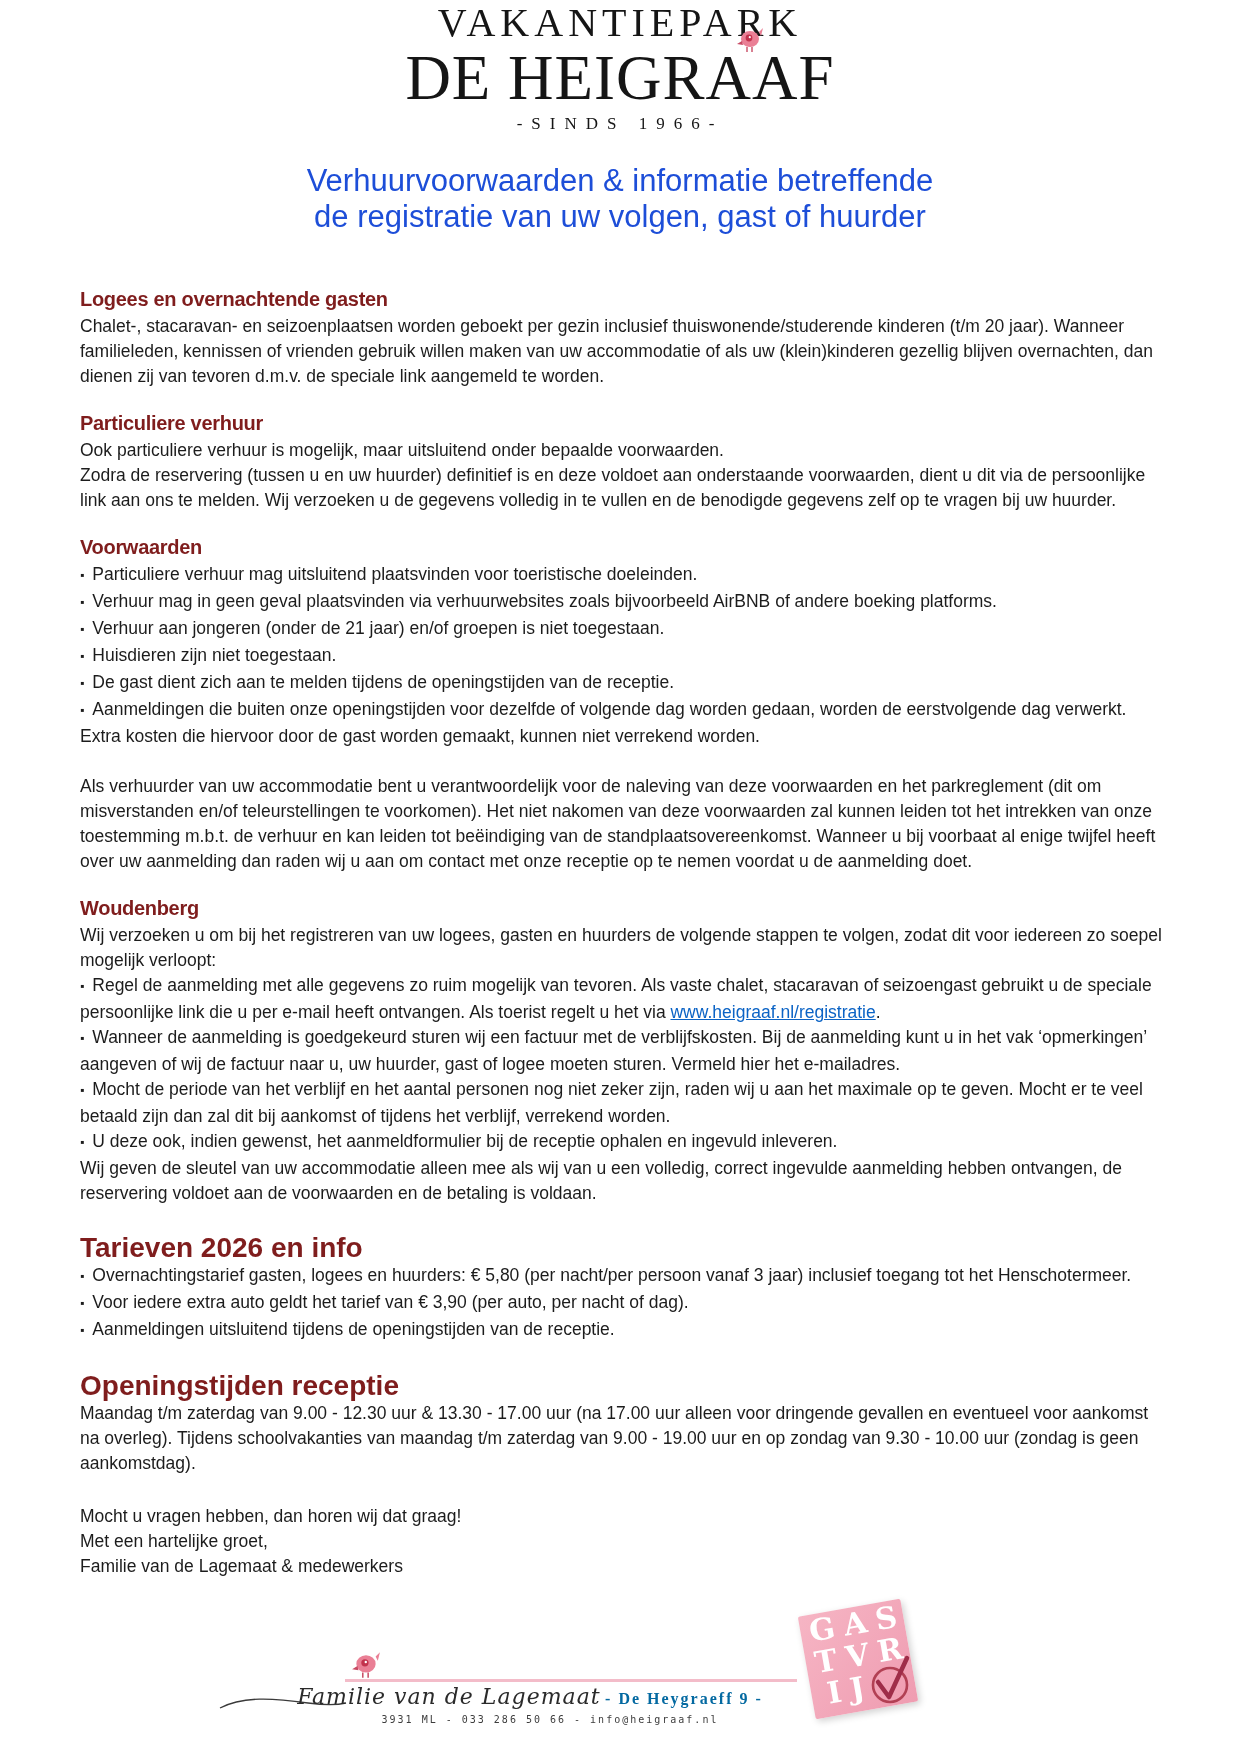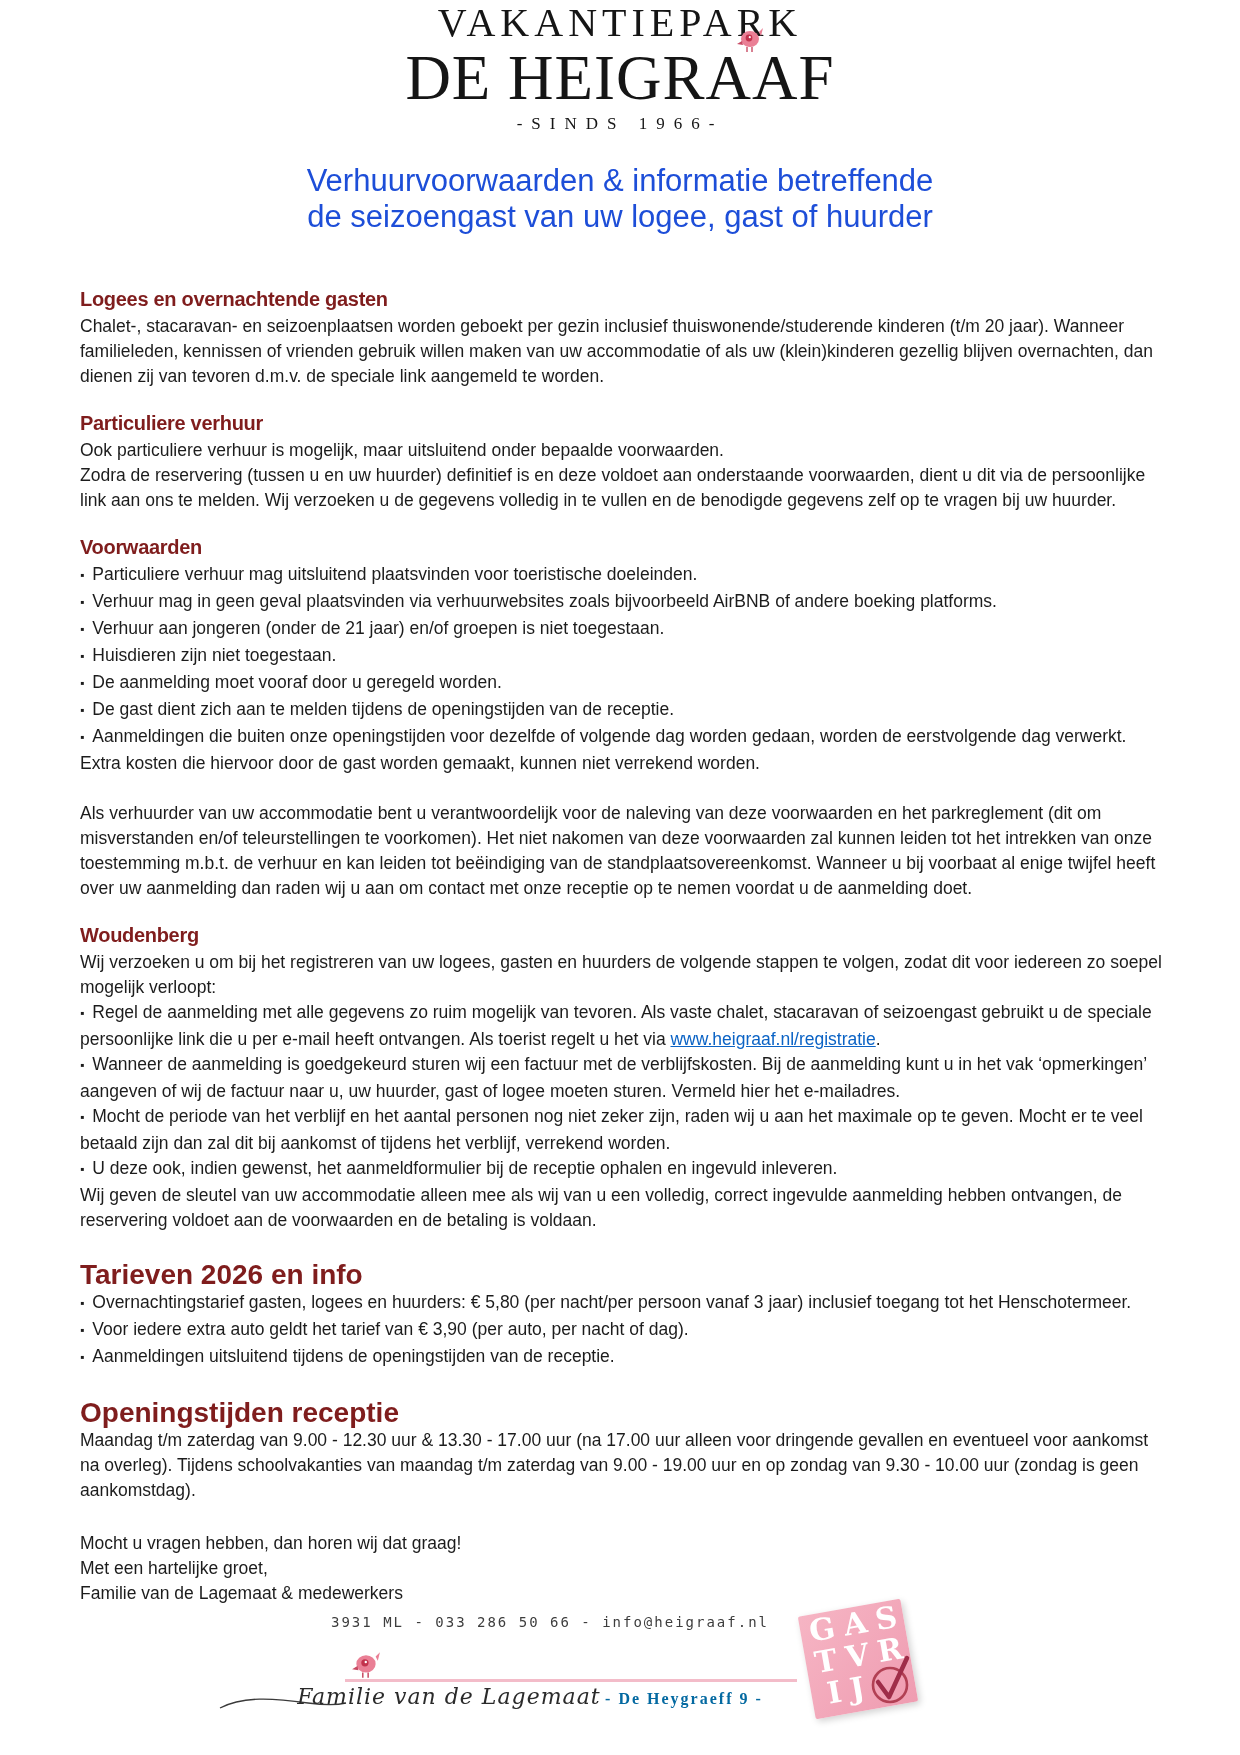--- a/index.html
+++ b/index.html
@@ -64,22 +64,22 @@
     position:absolute; left:250px; top:1684px; width:560px; text-align:center;
     white-space:nowrap; color:#2a2a2a;
   }
   .footer-line2 .family {
     font-family:"DejaVu Serif", serif; font-style:italic; font-size:22px; letter-spacing:1px;
   }
   .footer-line2 .address {
     font-family:"Liberation Serif", serif; font-size:16px; letter-spacing:2px; font-weight:bold; color:#0369a1;
   }
   .footer-line3 {
-    position:absolute; left:290px; top:1614px; width:520px; text-align:center;
-    font-family:"DejaVu Sans Mono", monospace; font-size:14px; letter-spacing:2px; color:#3d3d3d;
+    position:absolute; left:290px; top:1714px; width:520px; text-align:center;
+    font-family:"DejaVu Sans Mono", monospace; font-size:10px; letter-spacing:2px; color:#3d3d3d;
     white-space:nowrap;
   }
   .footer-bird { position:absolute; left:352px; top:1650px; }
   .footer-swash { position:absolute; left:218px; top:1694px; }
 
   
   .stamp {
     position:absolute; left:806px; top:1607px; width:104px; height:104px;
     background:linear-gradient(135deg,#f6b5c4 0%, #ef9cb1 100%);
     transform:rotate(-10deg); border-radius:2px;
@@ -110,21 +110,21 @@
         <circle cx="12" cy="12" r="3.4" fill="#c2334d"></circle>
         <circle cx="12.8" cy="11.2" r="1.1" fill="#ffffff"></circle>
         <line x1="10" y1="21" x2="10" y2="26" stroke="#c84a63" stroke-width="1.4"></line>
         <line x1="15" y1="21" x2="15" y2="26" stroke="#c84a63" stroke-width="1.4"></line>
       </svg>
     </span>
   </header>
 
   <h1 class="doc-title">
     <div>Verhuurvoorwaarden &amp; informatie betreffende</div>
-    <div>de seizoengast van uw logee, gast of huurder</div>
+    <div>de registratie van uw volgen, gast of huurder</div>
   </h1>
 
   <main class="content">
 
     <section>
       <h2 class="sec-h narrow first">Logees en overnachtende gasten</h2>
       <p class="body">Chalet-, stacaravan- en seizoenplaatsen worden geboekt per gezin inclusief thuiswonende/studerende kinderen (t/m 20 jaar). Wanneer familieleden, kennissen of vrienden gebruik willen maken van uw accommodatie of als uw (klein)kinderen gezellig blijven overnachten, dan dienen zij van tevoren d.m.v. de speciale link aangemeld te worden.</p>
     </section>
 
     <section>
@@ -132,21 +132,20 @@
       <p class="body">Ook particuliere verhuur is mogelijk, maar uitsluitend onder bepaalde voorwaarden.</p>
       <p class="body">Zodra de reservering (tussen u en uw huurder) definitief is en deze voldoet aan onderstaande voorwaarden, dient u dit via de persoonlijke link aan ons te melden. Wij verzoeken u de gegevens volledig in te vullen en de benodigde gegevens zelf op te vragen bij uw huurder.</p>
     </section>
 
     <section>
       <h2 class="sec-h narrow">Voorwaarden</h2>
       <p class="body bullet">Particuliere verhuur mag uitsluitend plaatsvinden voor toeristische doeleinden.</p>
       <p class="body bullet">Verhuur mag in geen geval plaatsvinden via verhuurwebsites zoals bijvoorbeeld AirBNB of andere boeking platforms.</p>
       <p class="body bullet">Verhuur aan jongeren (onder de 21 jaar) en/of groepen is niet toegestaan.</p>
       <p class="body bullet">Huisdieren zijn niet toegestaan.</p>
-      <p class="body bullet">De aanmelding moet vooraf door u geregeld worden.</p>
       <p class="body bullet">De gast dient zich aan te melden tijdens de openingstijden van de receptie.</p>
       <p class="body bullet">Aanmeldingen die buiten onze openingstijden voor dezelfde of volgende dag worden gedaan, worden de eerstvolgende dag verwerkt. Extra kosten die hiervoor door de gast worden gemaakt, kunnen niet verrekend worden.</p>
       <div class="sp"></div>
       <p class="body">Als verhuurder van uw accommodatie bent u verantwoordelijk voor de naleving van deze voorwaarden en het parkreglement (dit om misverstanden en/of teleurstellingen te voorkomen). Het niet nakomen van deze voorwaarden zal kunnen leiden tot het intrekken van onze toestemming m.b.t. de verhuur en kan leiden tot beëindiging van de standplaatsovereenkomst. Wanneer u bij voorbaat al enige twijfel heeft over uw aanmelding dan raden wij u aan om contact met onze receptie op te nemen voordat u de aanmelding doet.</p>
     </section>
 
     <section>
       <h2 class="sec-h narrow">Woudenberg</h2>
       <p class="body">Wij verzoeken u om bij het registreren van uw logees, gasten en huurders de volgende stappen te volgen, zodat dit voor iedereen zo soepel mogelijk verloopt:</p>
       <p class="body bullet"><span>Regel de aanmelding met alle gegevens zo ruim mogelijk van tevoren. Als vaste chalet, stacaravan of seizoengast gebruikt u de speciale persoonlijke link die u per e-mail heeft ontvangen. Als toerist regelt u het via </span><a class="link" href="#">www.heigraaf.nl/registratie</a><span>.</span></p>

